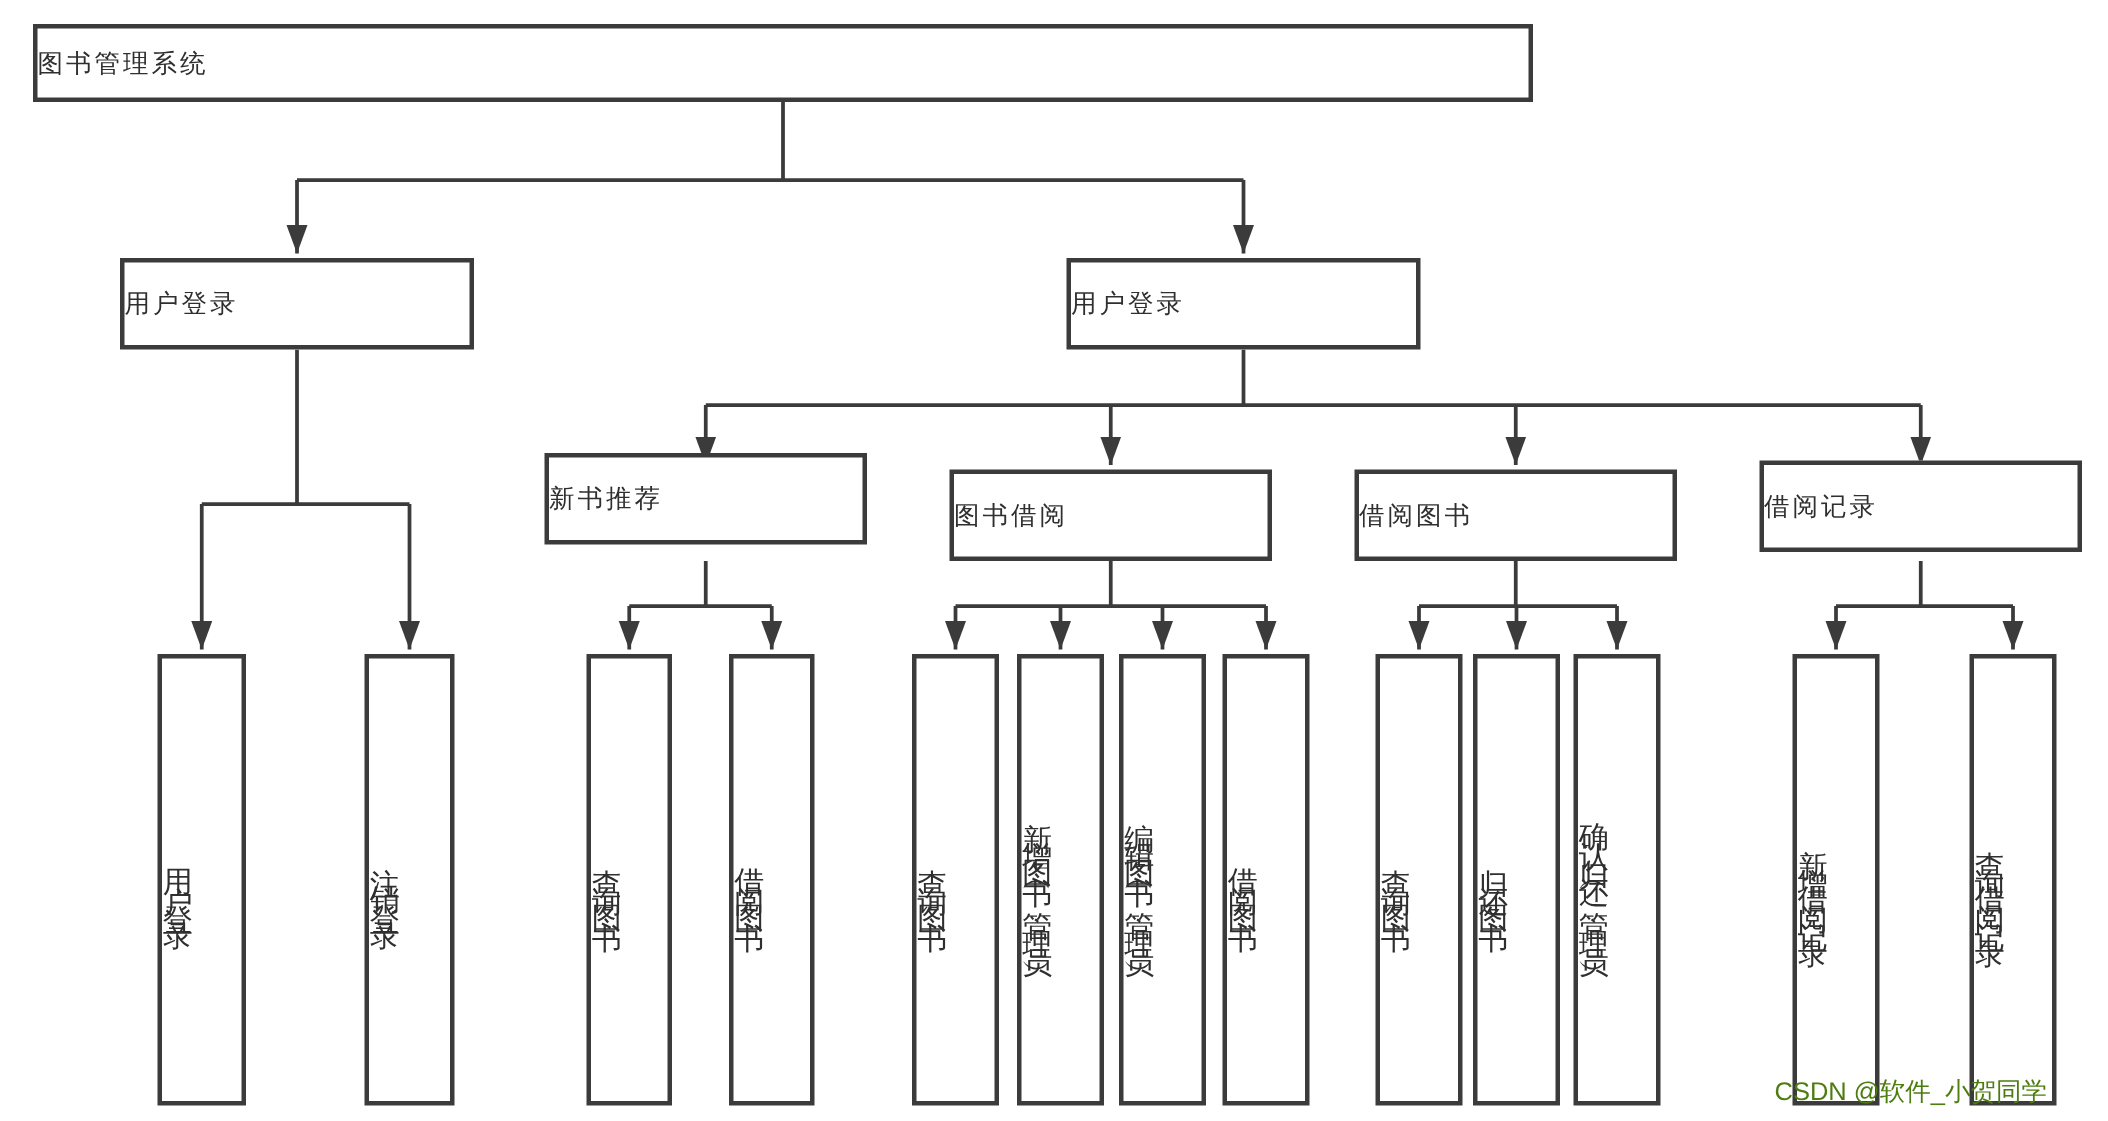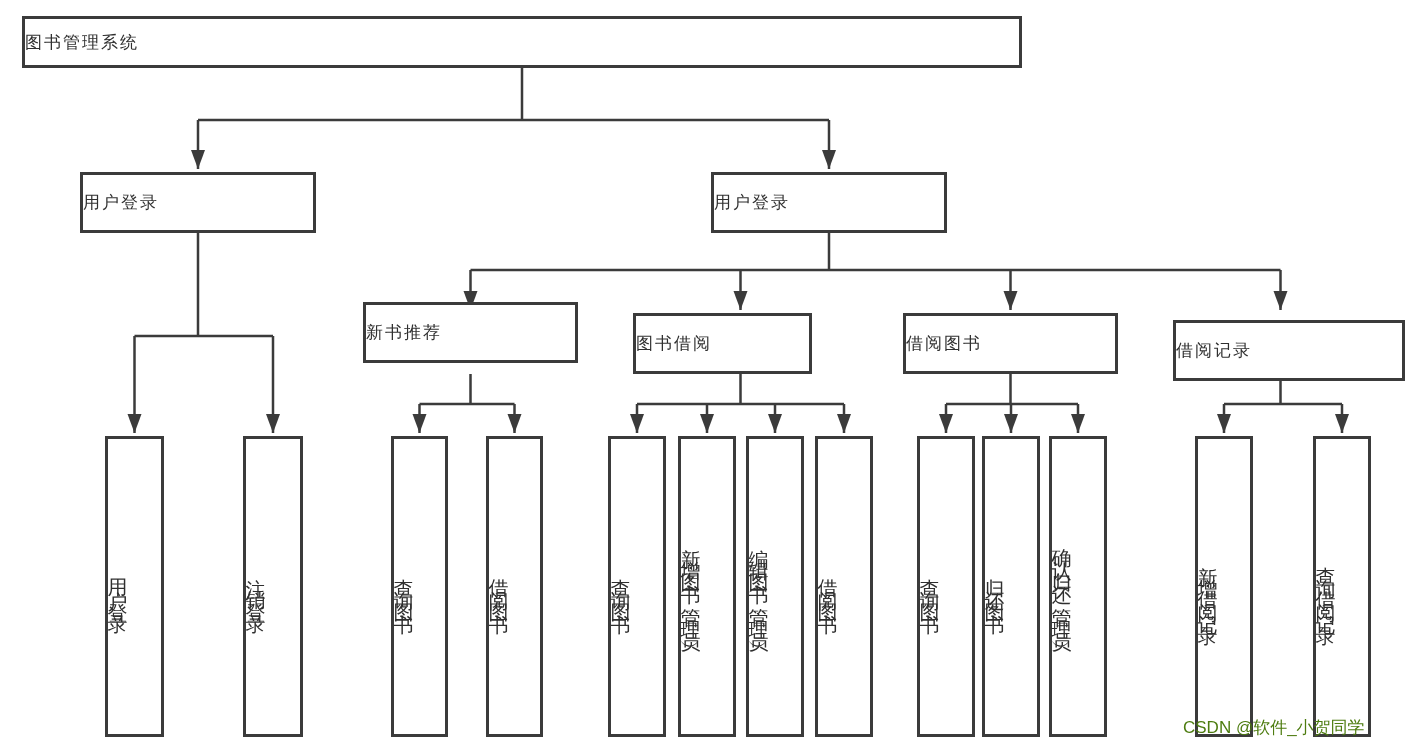--- a/index.html
+++ b/index.html
@@ -108,27 +108,27 @@
   <div class="node h" style="left:80px;top:172px;width:236px;height:61px">
     <span>用户登录</span>
   </div>
   <div class="node h" style="left:711px;top:172px;width:236px;height:61px">
     <span>用户登录</span>
   </div>
 
   <div class="node h" style="left:363px;top:302px;width:215px;height:61px">
     <span>新书推荐</span>
   </div>
-  <div class="node h" style="left:633px;top:313px;width:179px;height:61px">
+  <div class="node h" style="left:633px;top:313px;width:215px;height:61px">
     <span>图书借阅</span>
   </div>
   <div class="node h" style="left:903px;top:313px;width:215px;height:61px">
     <span>借阅图书</span>
   </div>
-  <div class="node h" style="left:1173px;top:320px;width:232px;height:61px">
+  <div class="node h" style="left:1173px;top:307px;width:215px;height:61px">
     <span>借阅记录</span>
   </div>
 
   <div class="node v" style="left:105px;top:436px;width:59px;height:301px">
     <span>用户登录</span>
   </div>
   <div class="node v" style="left:243px;top:436px;width:60px;height:301px">
     <span>注销登录</span>
   </div>
 

